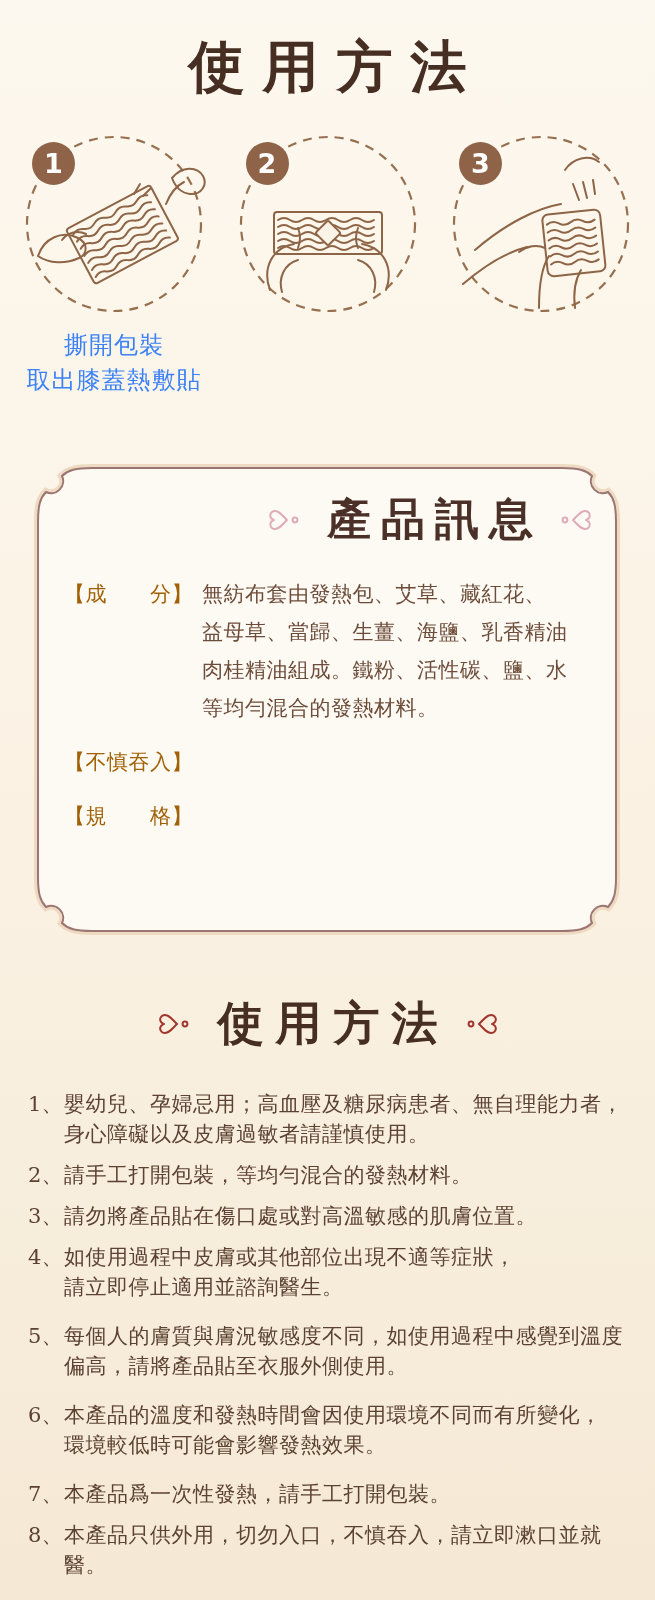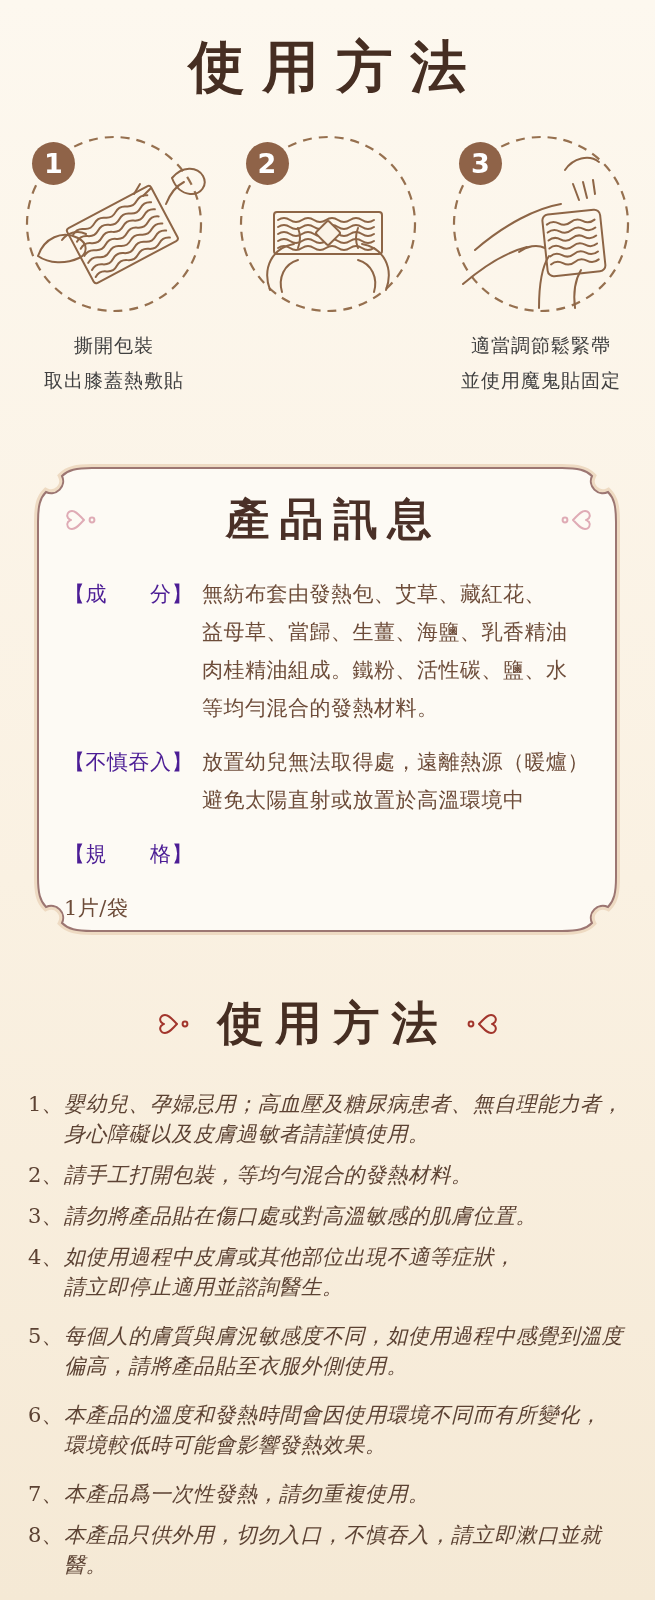--- a/index.html
+++ b/index.html
@@ -15,39 +15,39 @@
   
   .steps{display:flex;justify-content:space-between;padding:0 8px;margin-top:26px;}
   .step{width:212px;display:flex;flex-direction:column;align-items:center;}
   .step-figure{position:relative;width:184px;height:184px;}
   .step-figure svg{display:block;}
   .badge{
     position:absolute;left:10px;top:10px;width:43px;height:43px;border-radius:50%;
     background:#8f6348;color:#fff;display:flex;align-items:center;justify-content:center;
     font-family:"DejaVu Sans",sans-serif;font-weight:bold;font-size:27px;
   }
-  .caption{margin-top:12px;font-size:19px;line-height:35px;color:#404040;text-align:center;letter-spacing:1px;}
+  .caption{margin-top:12px;font-size:24px;line-height:35px;color:#3b82f6;text-align:center;letter-spacing:1px;}
   
   .card{position:relative;width:591px;height:477px;margin:64px auto 0;}
   .card .frame{position:absolute;left:0;top:0;}
   .card-content{position:relative;padding:28px 30px 0 32px;}
-  .card-title-row{display:flex;align-items:center;justify-content:space-between;gap:24px;margin-bottom:26px;}
+  .card-title-row{display:flex;align-items:center;justify-content:flex-end;gap:16px;margin-bottom:26px;}
   .card-title{font-size:44px;font-weight:bold;color:#4a3027;letter-spacing:10px;padding-left:10px;}
   .info-row{display:flex;font-size:21px;line-height:38px;color:#6d4c39;margin-bottom:16px;letter-spacing:0.5px;}
   .info-row.gap{margin-top:2px;gap:8px;}
-  .info-label{flex:0 0 138px;color:#4c1d95;}
+  .info-label{flex:0 0 138px;color:#a16207;}
   .info-lines{flex:1;}
   
   .section2-title-row{display:flex;align-items:center;justify-content:center;gap:15px;margin-top:54px;}
   .section2-title{font-size:46px;font-weight:bold;color:#462e22;letter-spacing:12px;padding-left:12px;}
   .usage-list{margin:34px 16px 0 28px;}
   .li{display:flex;font-size:21px;line-height:30px;color:#5c4233;margin-bottom:11px;letter-spacing:0.5px;}
   .li.sp{margin-top:19px;}
   .li-num{flex:0 0 36px;}
-  .li-text{flex:1;font-style:italic;}
+  .li-text{flex:1;}
   .art{stroke:#8d6546;fill:none;stroke-width:2;stroke-linecap:round;stroke-linejoin:round;}
   .orn{stroke-width:2;fill:none;stroke-linecap:round;stroke-linejoin:round;}
 </style>
 </head>
 <body>
 
 <div class="page-title">使用方法</div>
 
 <div class="steps">
 
@@ -120,21 +120,20 @@
             <path d="M100,122 q6,-4 12,0 t12,0 t12,0 t12,0"></path>
             <path d="M100,130 q6,-4 12,0 t12,0 t12,0 t12,0"></path>
           </g>
           <path d="M116,38 c8,-12 24,-16 34,-8"></path>
           <path d="M124,52 l6,16 M134,50 l4,16 M144,48 l2,14"></path>
           <path d="M70,120 c8,-6 18,-8 26,-4"></path>
         </g>
       </svg>
       <div class="badge">3</div>
     </div>
-    <div class="caption">適當調節鬆緊帶<br>並使用魔鬼貼固定</div>
   </div>
 </div>
 
 <div class="card">
   <svg class="frame" width="591" height="477" viewBox="0 0 591 477">
     <path d="M 60,6 L 530,6 C 546,6 554,8 560,14 A 12 12 0 0 0 576,30 C 582,36 584,44 584,60
              L 584,415 C 584,431 582,439 576,445 A 12 12 0 0 0 560,461 C 554,467 546,469 530,469
              L 60,469 C 44,469 36,467 30,461 A 12 12 0 0 0 14,445 C 8,439 6,431 6,415
              L 6,60 C 6,44 8,36 14,30 A 12 12 0 0 0 30,14 C 36,8 44,6 60,6 Z" fill="none" stroke="#eedac2" stroke-width="8"></path>
     <path d="M 60,6 L 530,6 C 546,6 554,8 560,14 A 12 12 0 0 0 576,30 C 582,36 584,44 584,60
@@ -156,27 +155,25 @@
         </g>
       </svg>
     </div>
 
     <div class="info-row">
       <div class="info-label">【成　　分】</div>
       <div class="info-lines">無紡布套由發熱包、艾草、藏紅花、<br>益母草、當歸、生薑、海鹽、乳香精油<br>肉桂精油組成。鐵粉、活性碳、鹽、水<br>等均勻混合的發熱材料。</div>
     </div>
     <div class="info-row">
       <div class="info-label">【不慎吞入】</div>
-      <div class="info-lines">放置幼兒無法取得處，遠離熱源（暖爐）<br>避免太陽直射或放置於高溫環境中</div>
     </div>
     <div class="info-row gap">
       <div class="info-label">【規　　格】</div>
     </div>
     <div class="info-row gap">
-      <div class="info-lines">1片/袋</div>
     </div>
   </div>
 </div>
 
 <div class="section2-title-row">
   <svg width="34" height="20" viewBox="0 0 34 20" class="orn" stroke="#a2352c">
     <path d="M11,19 C5,13 2,11 2,7 C2,3 6,1 9,3 C10,4 11,5 11,6 C11,5 12,4 13,3 C16,1 20,3 20,7 C20,11 17,13 11,19 Z" transform="rotate(-90 11 10)"></path>
     <circle cx="28" cy="10" r="2.4"></circle>
   </svg>
   <div class="section2-title">使用方法</div>
@@ -208,19 +205,19 @@
   <div class="li sp">
     <span class="li-num">5、</span>
     <span class="li-text">每個人的膚質與膚況敏感度不同，如使用過程中感覺到溫度<br>偏高，請將產品貼至衣服外側使用。</span>
   </div>
   <div class="li sp">
     <span class="li-num">6、</span>
     <span class="li-text">本產品的溫度和發熱時間會因使用環境不同而有所變化，<br>環境較低時可能會影響發熱效果。</span>
   </div>
   <div class="li sp">
     <span class="li-num">7、</span>
-    <span class="li-text">本產品爲一次性發熱，請勿重複使用。</span>
+    <span class="li-text">本產品爲一次性發熱，請手工打開包裝。</span>
   </div>
   <div class="li">
     <span class="li-num">8、</span>
     <span class="li-text">本產品只供外用，切勿入口，不慎吞入，請立即漱口並就醫。</span>
   </div>
 </div>
 
 </body></html>

